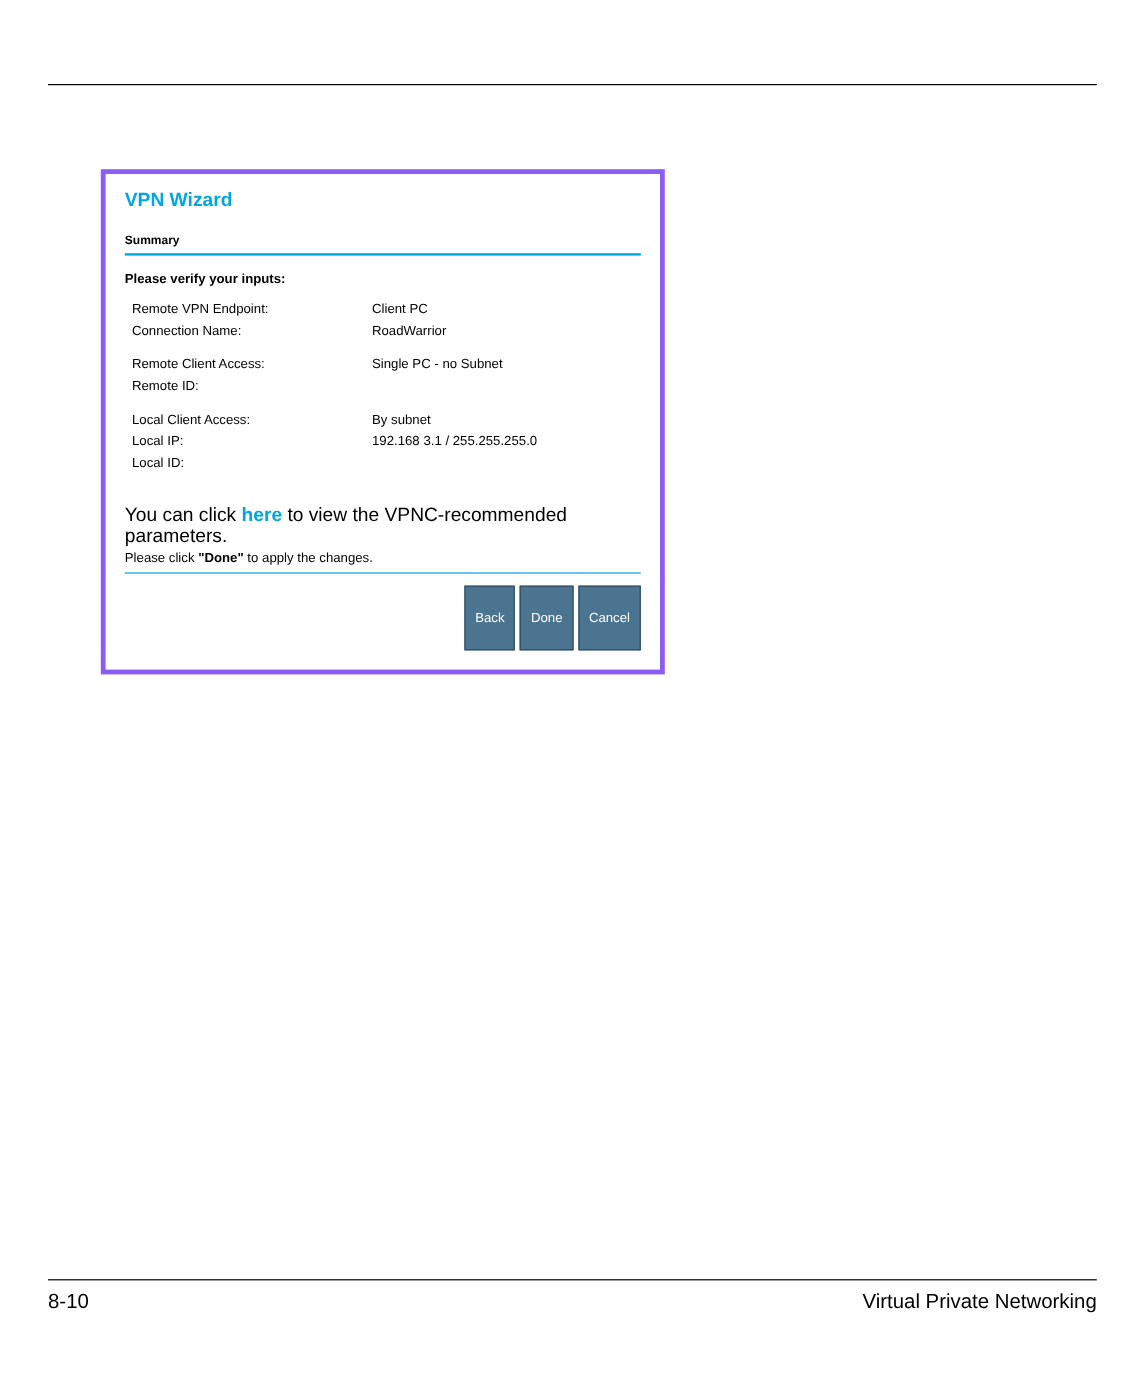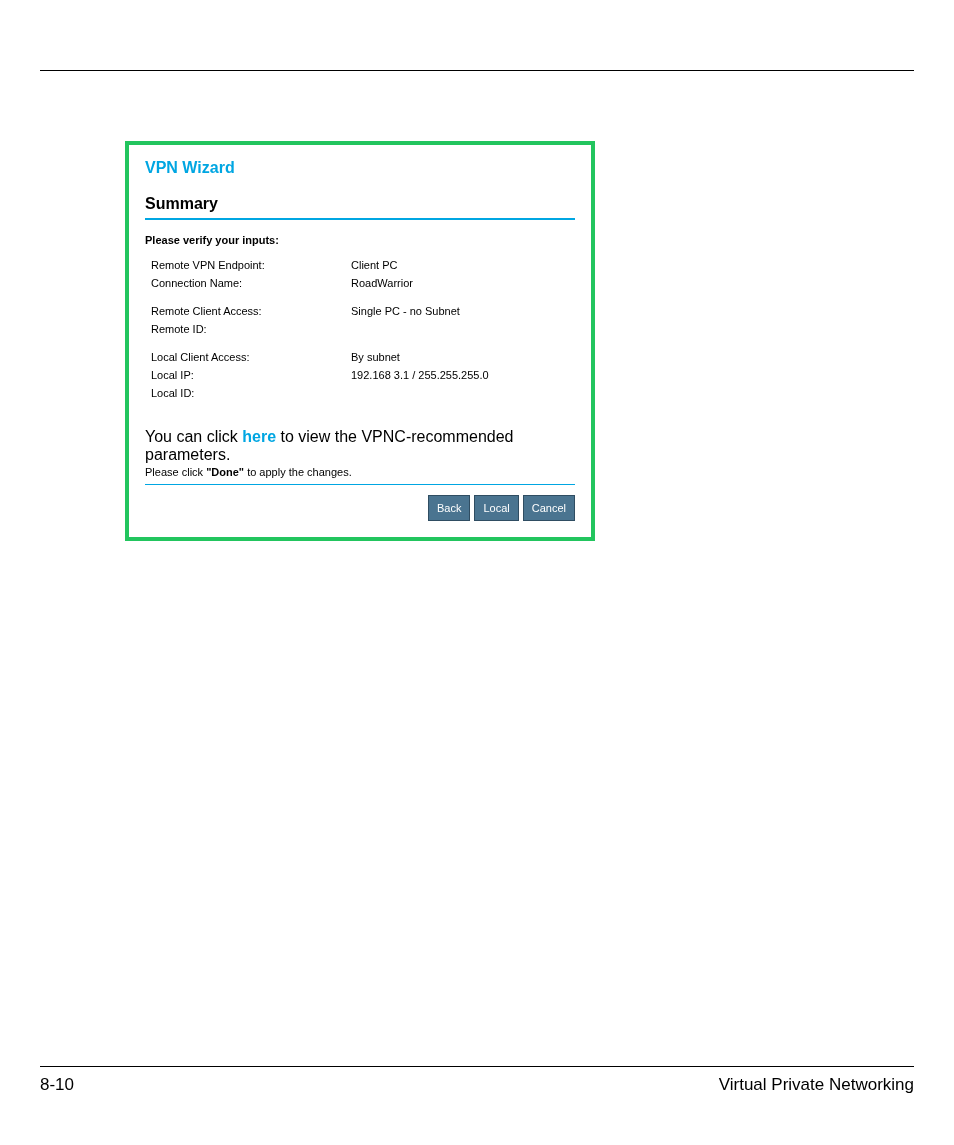--- a/index.html
+++ b/index.html
@@ -15,34 +15,34 @@
     position: relative;
     box-sizing: border-box;
     padding: 60px 40px 40px 40px;
   }
   .top-rule {
     border-top: 1.5px solid #000;
     margin: 10px 0 70px 0;
   }
   .wizard-box {
     width: 470px;
-    margin-left: 85px;
-    border: 4px solid #22c55e;
+    margin-left: 44px;
+    border: 4px solid #8b5cf6;
     background: #fff;
     padding: 14px 16px 16px 16px;
     box-sizing: border-box;
   }
   .wiz-title {
     color: #00a6e2;
     font-size: 16px;
     font-weight: bold;
     margin-bottom: 18px;
   }
   .wiz-section-head {
-    font-size: 16px;
+    font-size: 10px;
     font-weight: bold;
     margin-bottom: 5px;
   }
   .hr-blue {
     border: none;
     border-top: 2px solid #00a6e2;
     margin: 0;
   }
   .hr-blue-thin {
     border: none;
@@ -88,21 +88,21 @@
   .btn-row {
     display: flex;
     justify-content: flex-end;
     gap: 4px;
     margin-top: 10px;
   }
   .btn {
     background: #4a7490;
     color: #fff;
     font-size: 11px;
-    padding: 6px 8px;
+    padding: 20px 8px;
     border: 1px solid #2f4d62;
     cursor: pointer;
     font-family: inherit;
   }
   .footer {
     position: absolute;
     left: 40px;
     right: 40px;
     bottom: 50px;
   }
@@ -181,21 +181,21 @@
       <span> </span>
       <span class="apply-bold">"Done"</span>
       <span> </span>
       <span>to apply the changes.</span>
     </div>
 
     <hr class="hr-blue-thin">
 
     <div class="btn-row">
       <button class="btn">Back</button>
-      <button class="btn">Local</button>
+      <button class="btn">Done</button>
       <button class="btn">Cancel</button>
     </div>
   </div>
 
   <div class="footer">
     <div class="bottom-rule"></div>
     <div class="foot-row">
       <span>8-10</span>
       <span>Virtual Private Networking</span>
     </div>

